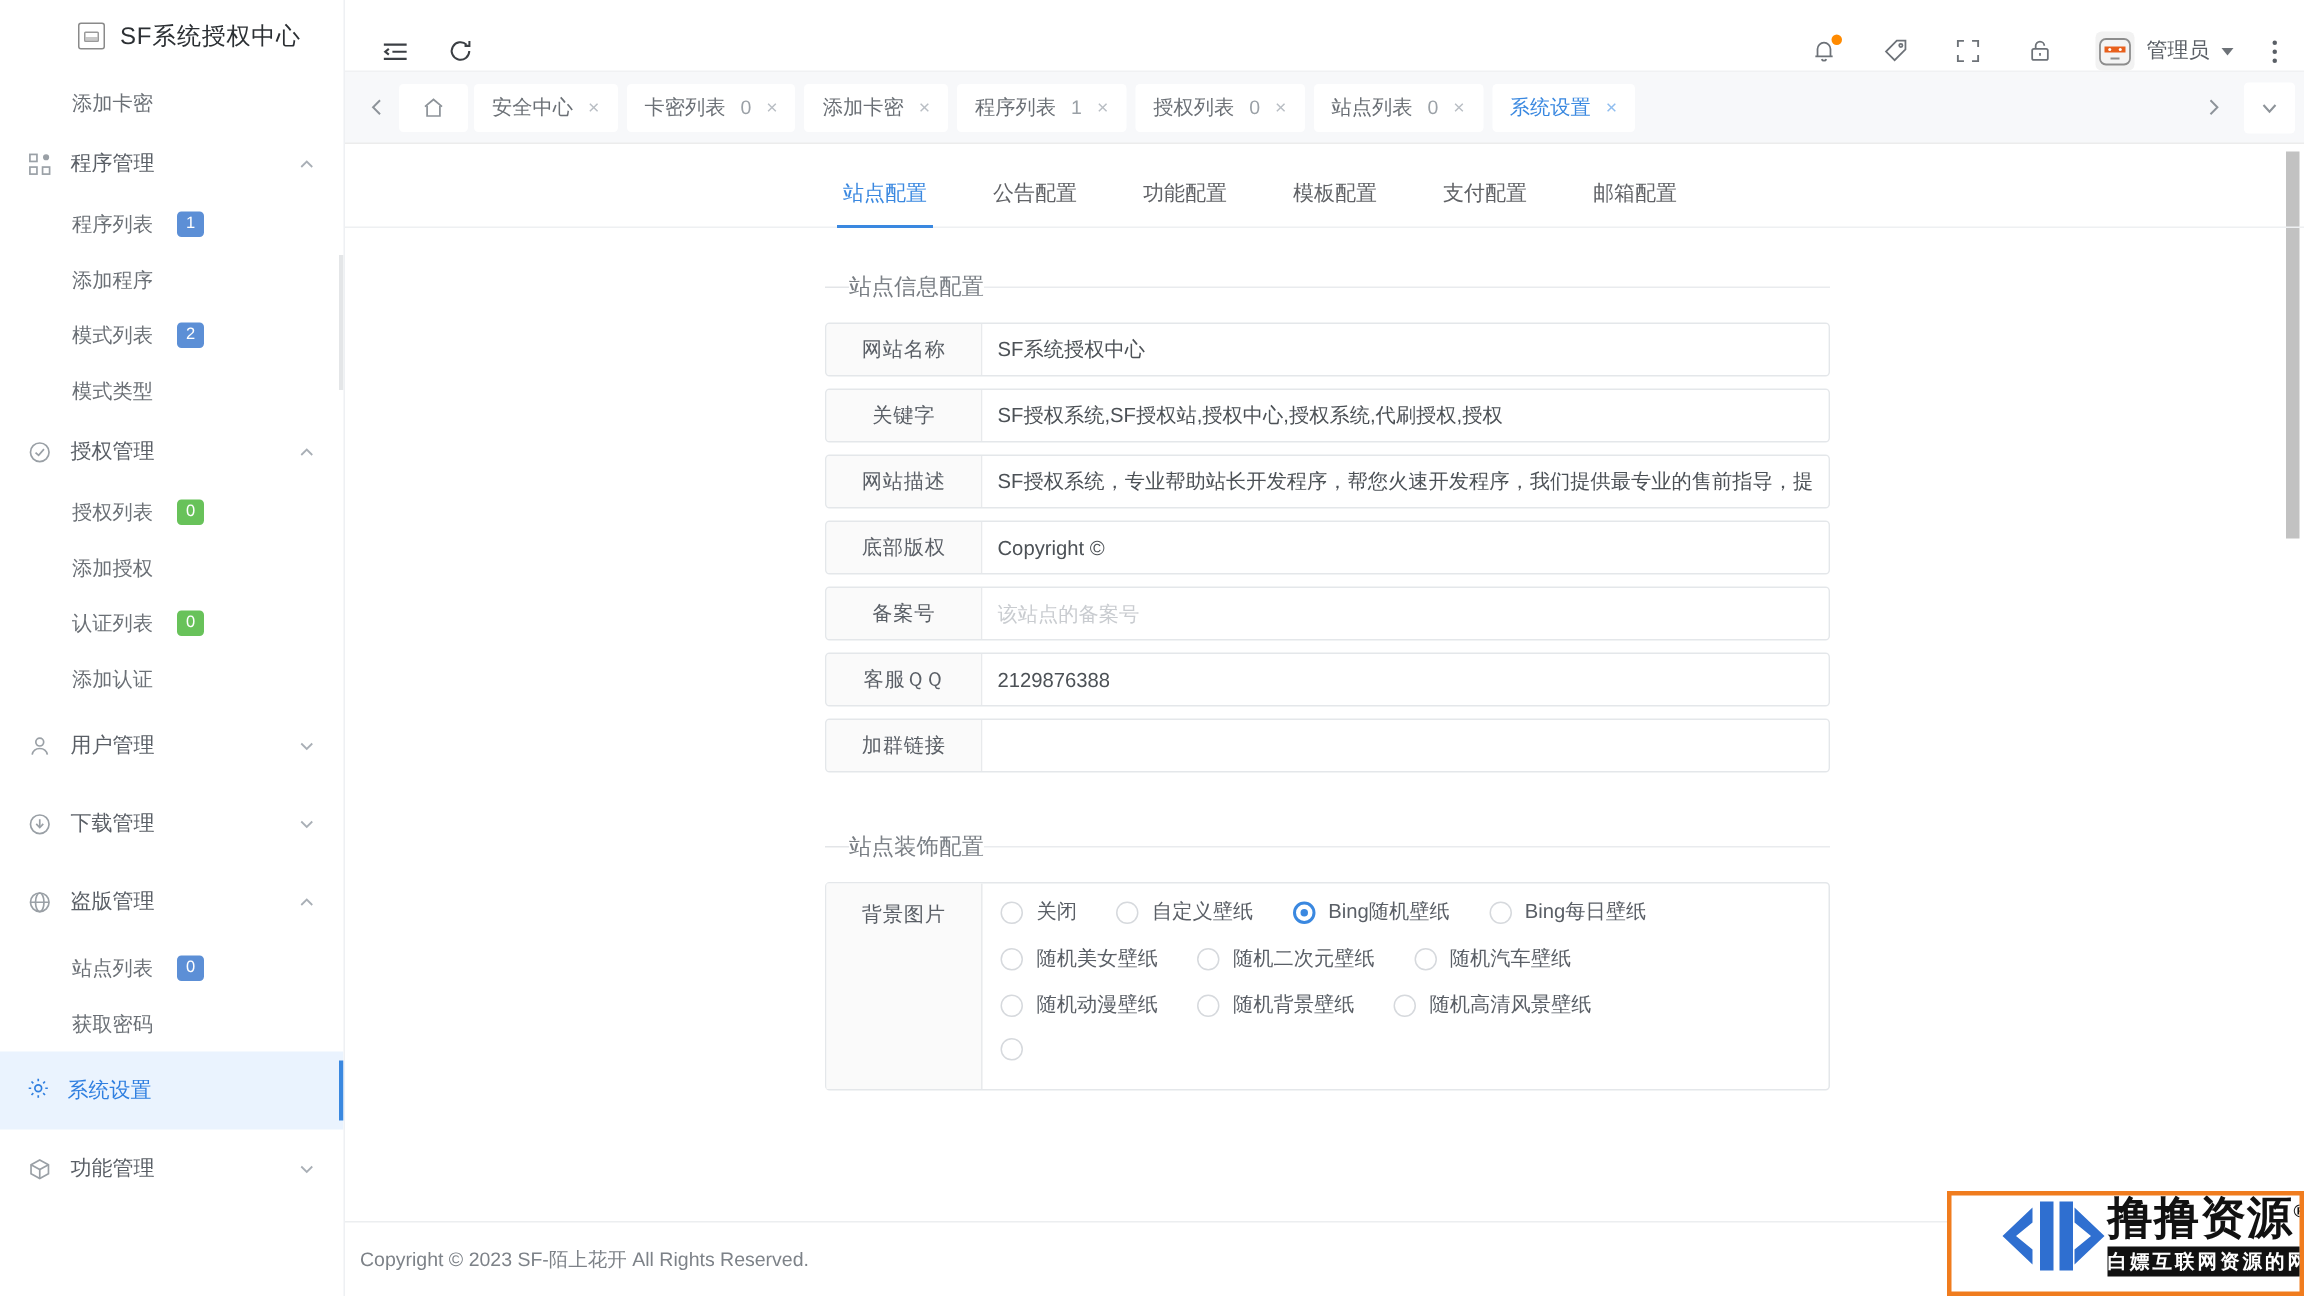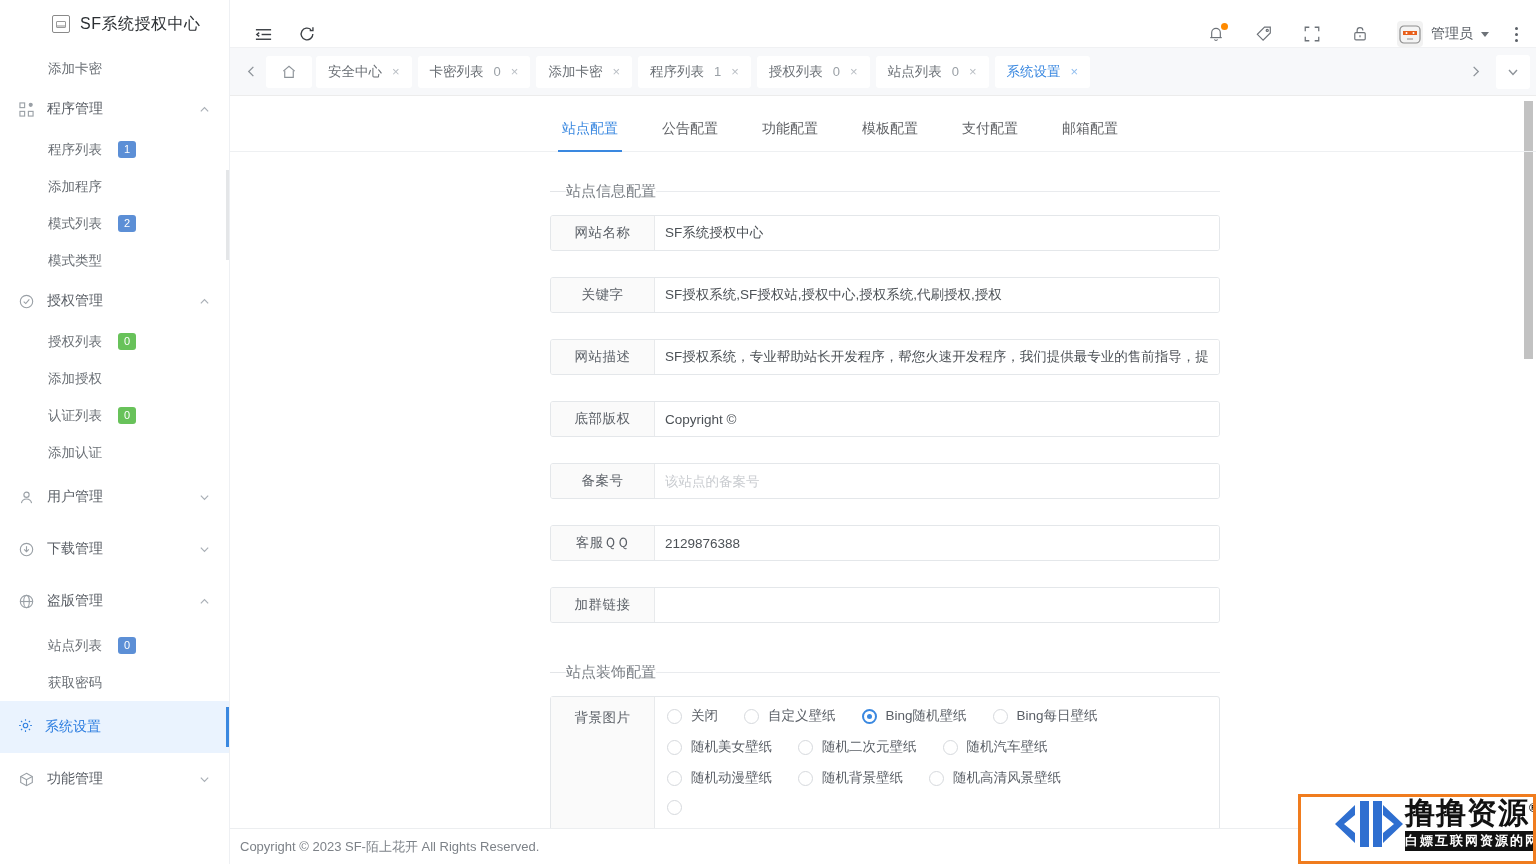--- a/index.html
+++ b/index.html
@@ -172,21 +172,21 @@
     display:flex; align-items:center; gap:0;
     margin: 30px 0 14px 0; color:#7a7f85; font-size:15px;
   }
   .section-title .lead { width:16px; height:1px; background:#e3e5e8; }
   .section-title .rule { flex:1; height:1px; background:#e9ebee; }
 
   .form-wrap { padding-left: 320px; padding-right: 316px; }
 
   .field {
     display:flex; align-items:stretch; height:36px;
-    border:1px solid #e4e7ea; border-radius:3px; margin-bottom:26px;
+    border:1px solid #e4e7ea; border-radius:3px; margin-bottom:8px;
     background:#fff; overflow:hidden;
   }
   .field-label {
     width:104px; flex:0 0 104px; background:#fafafa;
     border-right:1px solid #e8eaec;
     display:flex; align-items:center; justify-content:center;
     font-size:13.5px; color:#5a5f66; letter-spacing:.5px;
   }
   .field-input {
     flex:1; border:0; outline:none; padding:0 10px; font-size:13.5px;
@@ -211,21 +211,21 @@
     background:#fff; flex:0 0 15px; position:relative;
   }
   .radio.checked .rbox { border-color:#3a88e0; border-width:2px; }
   .radio.checked .rbox::after {
     content:""; position:absolute; left:3px; top:3px; width:5px; height:5px;
     border-radius:50%; background:#3a88e0;
   }
 
   
   .footer {
-    position:absolute; left:230px; right:0; bottom:0; height:36px;
+    position:absolute; left:230px; right:0; bottom:0; height:50px;
     background:#fff; border-top:1px solid #eceef0;
     display:flex; align-items:center; padding-left:10px;
     font-size:13px; color:#7d8288;
   }
 
   
   .vscroll {
     position:absolute; right:3px; top:5px; width:9px; height:258px;
     background:#c2c2c2; border-radius:0px;
   }

